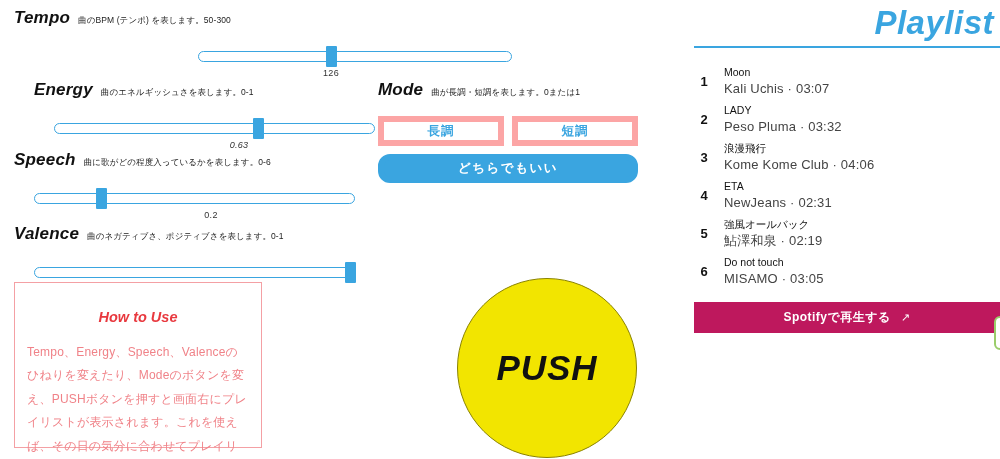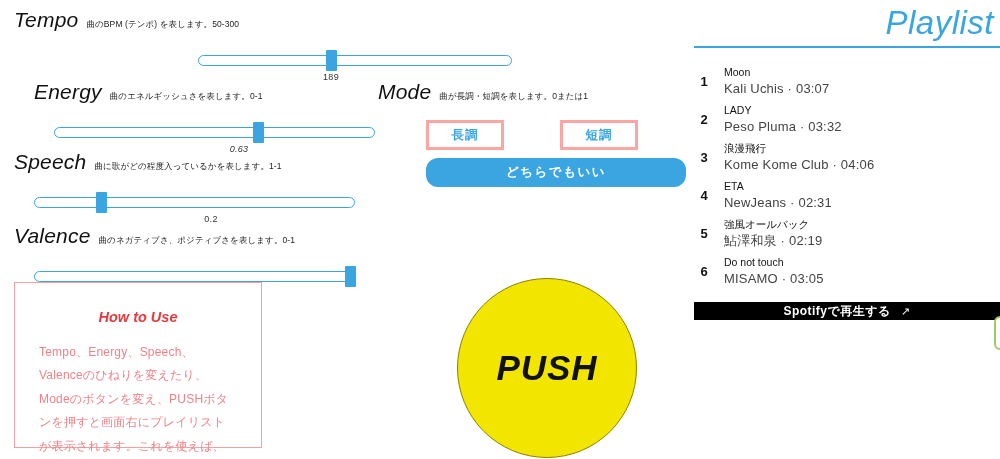--- a/index.html
+++ b/index.html
@@ -10,21 +10,21 @@
     font-family: "Liberation Sans", sans-serif;
     overflow: hidden;
   }
   #app { position: relative; width: 1000px; height: 459px; background:#fff; }
 
   
   .control-block { position: absolute; }
 
   .param-heading { display: flex; align-items: baseline; gap: 8px; white-space: nowrap; }
   .param-name {
-    font-size: 21px; font-weight: normal; font-style: italic;
+    font-size: 17px; font-weight: bold; font-style: italic;
     color: #111; letter-spacing: .2px;
   }
   .param-desc { font-size: 8.5px; color: #222; font-weight: normal; letter-spacing: .1px; }
 
   
   .slider { position: relative; height: 30px; }
   .slider-track {
     position: absolute; top: 9px; left: 0; right: 0; height: 11px;
     border: 1px solid #3aa5e0; border-radius: 6px; background: #fff;
   }
@@ -33,34 +33,34 @@
     background: #3aa5e0; border-radius: 1px;
   }
   .slider-value {
     position: absolute; top: 26px; font-size: 9px; color: #333;
     transform: translateX(-50%); letter-spacing: .3px;
   }
 
   
   .mode-row { display: flex; gap: 8px; }
   .mode-btn {
-    flex: 1; height: 30px; border: 3px solid #fca5a5; background: #fff;
+    flex: 1; height: 30px; border: 6px solid #fca5a5; background: #fff;
     color: #3aa5e0; font-size: 12.5px; font-weight: bold;
     display: flex; align-items: center; justify-content: center;
-    cursor: pointer; letter-spacing: 1px; margin-left: 48px;
+    cursor: pointer; letter-spacing: 1px;
   }
   .mode-btn.filled {
     background: #3aa5e0; color: #fff; border-color: #3aa5e0;
     width: 100%; margin-top: 8px; height: 29px; letter-spacing: 1.5px; border-radius: 12px;
   }
 
   
   #howto {
     position: absolute; border: 1px solid #f4a0a4; background: #fff;
-    padding: 12px 24px;
+    padding: 12px 12px;
   }
   #howto .howto-title {
     text-align: center; color: #e8393f; font-weight: bold; font-style: italic;
     font-size: 14.5px; margin: 14px 0 16px 0;
   }
   #howto .howto-body {
     color: #f08288; font-size: 12px; line-height: 1.95; letter-spacing: .2px;
   }
 
   
@@ -71,36 +71,36 @@
     cursor: pointer;
   }
   #push-button .push-label {
     font-size: 35px; font-weight: bold; font-style: italic;
     color: #111; letter-spacing: 1px;
   }
 
   
   #playlist-panel { position: absolute; left: 694px; top: 0; width: 306px; height: 459px; }
   #playlist-title {
-    text-align: right; color: #3aa5e0; font-weight: normal; font-style: italic;
+    text-align: right; color: #3aa5e0; font-weight: bold; font-style: italic;
     font-size: 33px; letter-spacing: .5px; margin: 2px 6px 0 0; line-height: 42px;
   }
   #playlist-rule { height: 2px; background: #3aa5e0; margin: 2px 0 14px 0; }
 
   .track-row {
     display: flex; align-items: center; gap: 14px;
     padding: 0 0 0 4px; height: 38px;
   }
   .track-index { font-size: 13px; font-weight: bold; color: #111; width: 12px; text-align: center; }
   .track-info { display: flex; flex-direction: column; gap: 2px; }
   .track-title { font-size: 10.5px; font-weight: normal; color: #111; line-height: 1.2; }
   .track-meta { font-size: 13px; color: #444; line-height: 1.2; letter-spacing: .2px; }
 
   #spotify-button {
-    margin-top: 12px; height: 18px; background: #000000; color: #fff;
+    margin-top: 12px; height: 31px; background: #be185d; color: #fff;
     display: flex; align-items: center; justify-content: center; gap: 10px;
     font-size: 12px; font-weight: bold; cursor: pointer; letter-spacing: .5px;
   }
   #spotify-button .ext-icon { font-size: 11px; font-weight: normal; }
 
   
   #green-edge {
     position: absolute; left: 994px; top: 316px; width: 20px; height: 34px;
     border: 2px solid #9acd6a; border-radius: 6px; background: #fff;
   }
@@ -111,40 +111,40 @@
 <div id="app">
 
   <div class="control-block" style="left:14px; top:8px; width:500px;">
     <div class="param-heading">
       <span class="param-name">Tempo</span>
       <span class="param-desc">曲のBPM (テンポ) を表します。50-300</span>
     </div>
     <div class="slider" style="left:184px; top:14px; width:314px; position:relative;">
       <div class="slider-track"></div>
       <div class="slider-thumb" style="left:128px;"></div>
-      <div class="slider-value" style="left:133px;">189</div>
+      <div class="slider-value" style="left:133px;">126</div>
     </div>
   </div>
 
   <div class="control-block" style="left:14px; top:80px; width:345px;margin-left:20px;">
     <div class="param-heading">
       <span class="param-name">Energy</span>
       <span class="param-desc">曲のエネルギッシュさを表します。0-1</span>
     </div>
     <div class="slider" style="margin-left:20px; margin-top:14px; width:321px; position:relative;">
       <div class="slider-track"></div>
       <div class="slider-thumb" style="left:199px;"></div>
       <div class="slider-value" style="left:185px;font-style:italic;">0.63</div>
     </div>
   </div>
 
   <div class="control-block" style="left:14px; top:150px; width:345px;">
     <div class="param-heading">
       <span class="param-name">Speech</span>
-      <span class="param-desc">曲に歌がどの程度入っているかを表します。1-1</span>
+      <span class="param-desc">曲に歌がどの程度入っているかを表します。0-6</span>
     </div>
     <div class="slider" style="margin-left:20px; margin-top:14px; width:321px; position:relative;">
       <div class="slider-track"></div>
       <div class="slider-thumb" style="left:62px;"></div>
       <div class="slider-value" style="left:177px;">0.2</div>
     </div>
   </div>
 
   <div class="control-block" style="left:14px; top:224px; width:345px;">
     <div class="param-heading">

